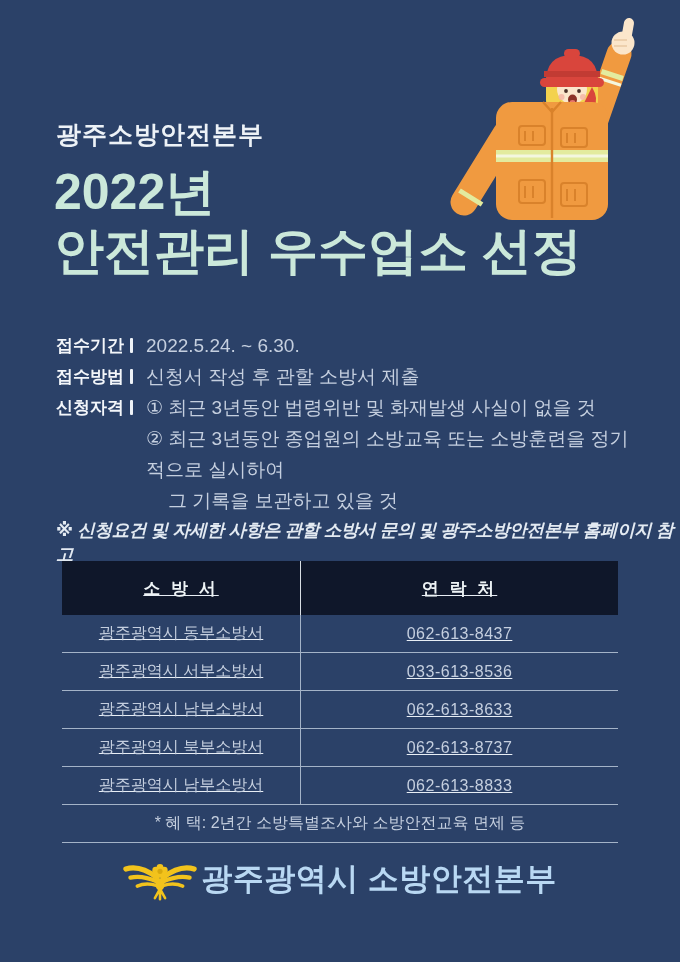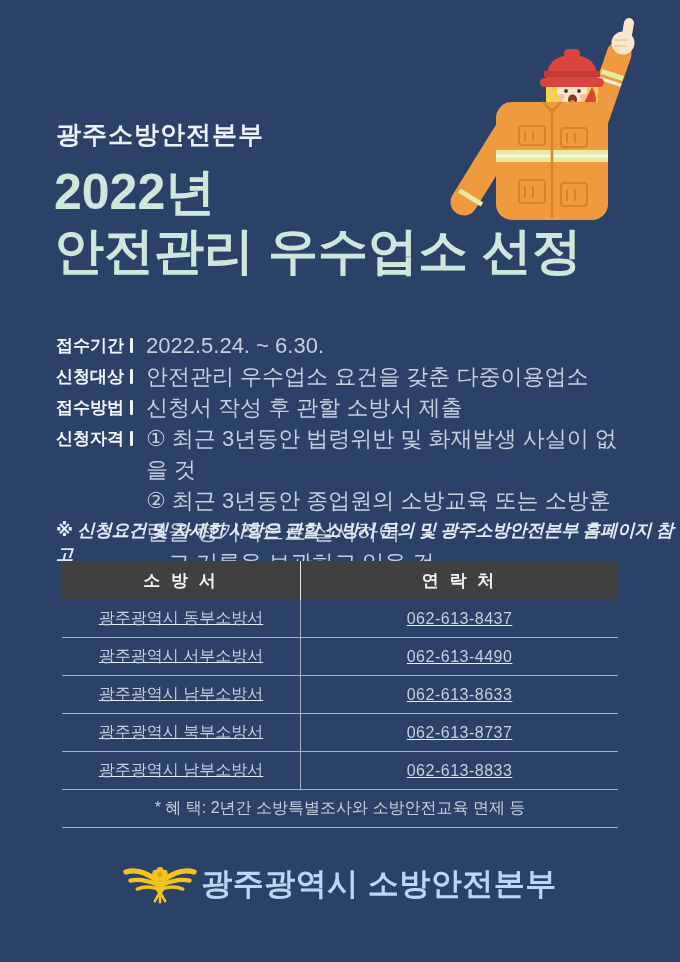--- a/index.html
+++ b/index.html
@@ -22,48 +22,48 @@
   }
 
   
   .illu { position:absolute; left:440px; top:10px; width:220px; height:260px; }
 
   
   .info { position:absolute; left:56px; top:330px; width:575px; }
   .irow { display:flex; align-items:flex-start; }
   .ilabel { width:72px; font-size:17px; font-weight:700; color:#f3f6fa; line-height:31px; flex:0 0 72px; }
   .ibar  { flex:0 0 3px; width:3px; height:15px; background:#eef2f7; border-radius:1px; margin:8px 13px 0 2px; }
-  .ivalue { font-size:22px; color:#c5cfdf; line-height:31px; }
+  .ivalue { font-size:19px; color:#c5cfdf; line-height:31px; }
   .ivalue .indent { padding-left:22px; }
 
   
   .note {
     position:absolute; left:56px; top:518px;
     font-size:17.5px; font-weight:700; color:#e3eaf2; letter-spacing:-0.3px;font-style:italic;
   }
 
   
   .ftable { position:absolute; left:62px; top:561px; width:556px; }
-  .thead { display:flex; height:39px; background:#404040; }
+  .thead { display:flex; height:54px; background:#0f172a;text-decoration:underline; }
   .th { display:flex; align-items:center; justify-content:center;
         font-size:17px; font-weight:700; color:#eef4f6; letter-spacing:3px; }
   .th.c1 { width:43%; border-right:1px solid rgba(238,244,248,0.9); }
   .th.c2 { width:57%; }
   .trow { display:flex; height:38px; border-bottom:1px solid rgba(195,208,224,0.8);text-decoration:underline; }
   .td { display:flex; align-items:center; justify-content:center;
         font-size:16px; color:#c5cfdf; }
   .td.c1 { width:43%; border-right:1px solid rgba(195,208,224,0.8); }
   .td.c2 { width:57%; letter-spacing:0.5px; }
   .tfoot { height:38px; display:flex; align-items:center; justify-content:center;
            border-bottom:1px solid rgba(195,208,224,0.8);
            font-size:16px; color:#c5cfdf; }
 
   
   .footer { position:absolute; left:0; right:0; top:858px; height:52px;
-            display:flex; align-items:center; justify-content:center; gap:4px; }
+            display:flex; justify-content:center; gap:4px; }
   .footer-org { font-size:31px; font-weight:800; color:#b9d8f3; letter-spacing:0.5px; white-space:nowrap; }
 </style>
 </head>
 <body>
 
 <div class="poster">
 
   <div class="org-name">광주소방안전본부</div>
 
   <div class="main-title">
@@ -124,27 +124,20 @@
 
   <div class="info">
     <div class="irow">
       <div class="ilabel">접수기간</div>
       <div class="ibar"></div>
       <div class="ivalue">
           <div>2022.5.24. ~ 6.30.</div>
         </div>
     </div>
     <div class="irow">
-      <div class="ilabel">신청대상</div>
-      <div class="ibar"></div>
-      <div class="ivalue">
-          <div>안전관리 우수업소 요건을 갖춘 다중이용업소</div>
-        </div>
-    </div>
-    <div class="irow">
       <div class="ilabel">접수방법</div>
       <div class="ibar"></div>
       <div class="ivalue">
           <div>신청서 작성 후 관할 소방서 제출</div>
         </div>
     </div>
     <div class="irow">
       <div class="ilabel">신청자격</div>
       <div class="ibar"></div>
       <div class="ivalue">
@@ -161,21 +154,21 @@
     <div class="thead">
       <div class="th c1">소 방 서</div>
       <div class="th c2">연 락 처</div>
     </div>
     <div class="trow">
       <div class="td c1">광주광역시 동부소방서</div>
       <div class="td c2">062-613-8437</div>
     </div>
     <div class="trow">
       <div class="td c1">광주광역시 서부소방서</div>
-      <div class="td c2">062-613-4490</div>
+      <div class="td c2">033-613-8536</div>
     </div>
     <div class="trow">
       <div class="td c1">광주광역시 남부소방서</div>
       <div class="td c2">062-613-8633</div>
     </div>
     <div class="trow">
       <div class="td c1">광주광역시 북부소방서</div>
       <div class="td c2">062-613-8737</div>
     </div>
     <div class="trow">

